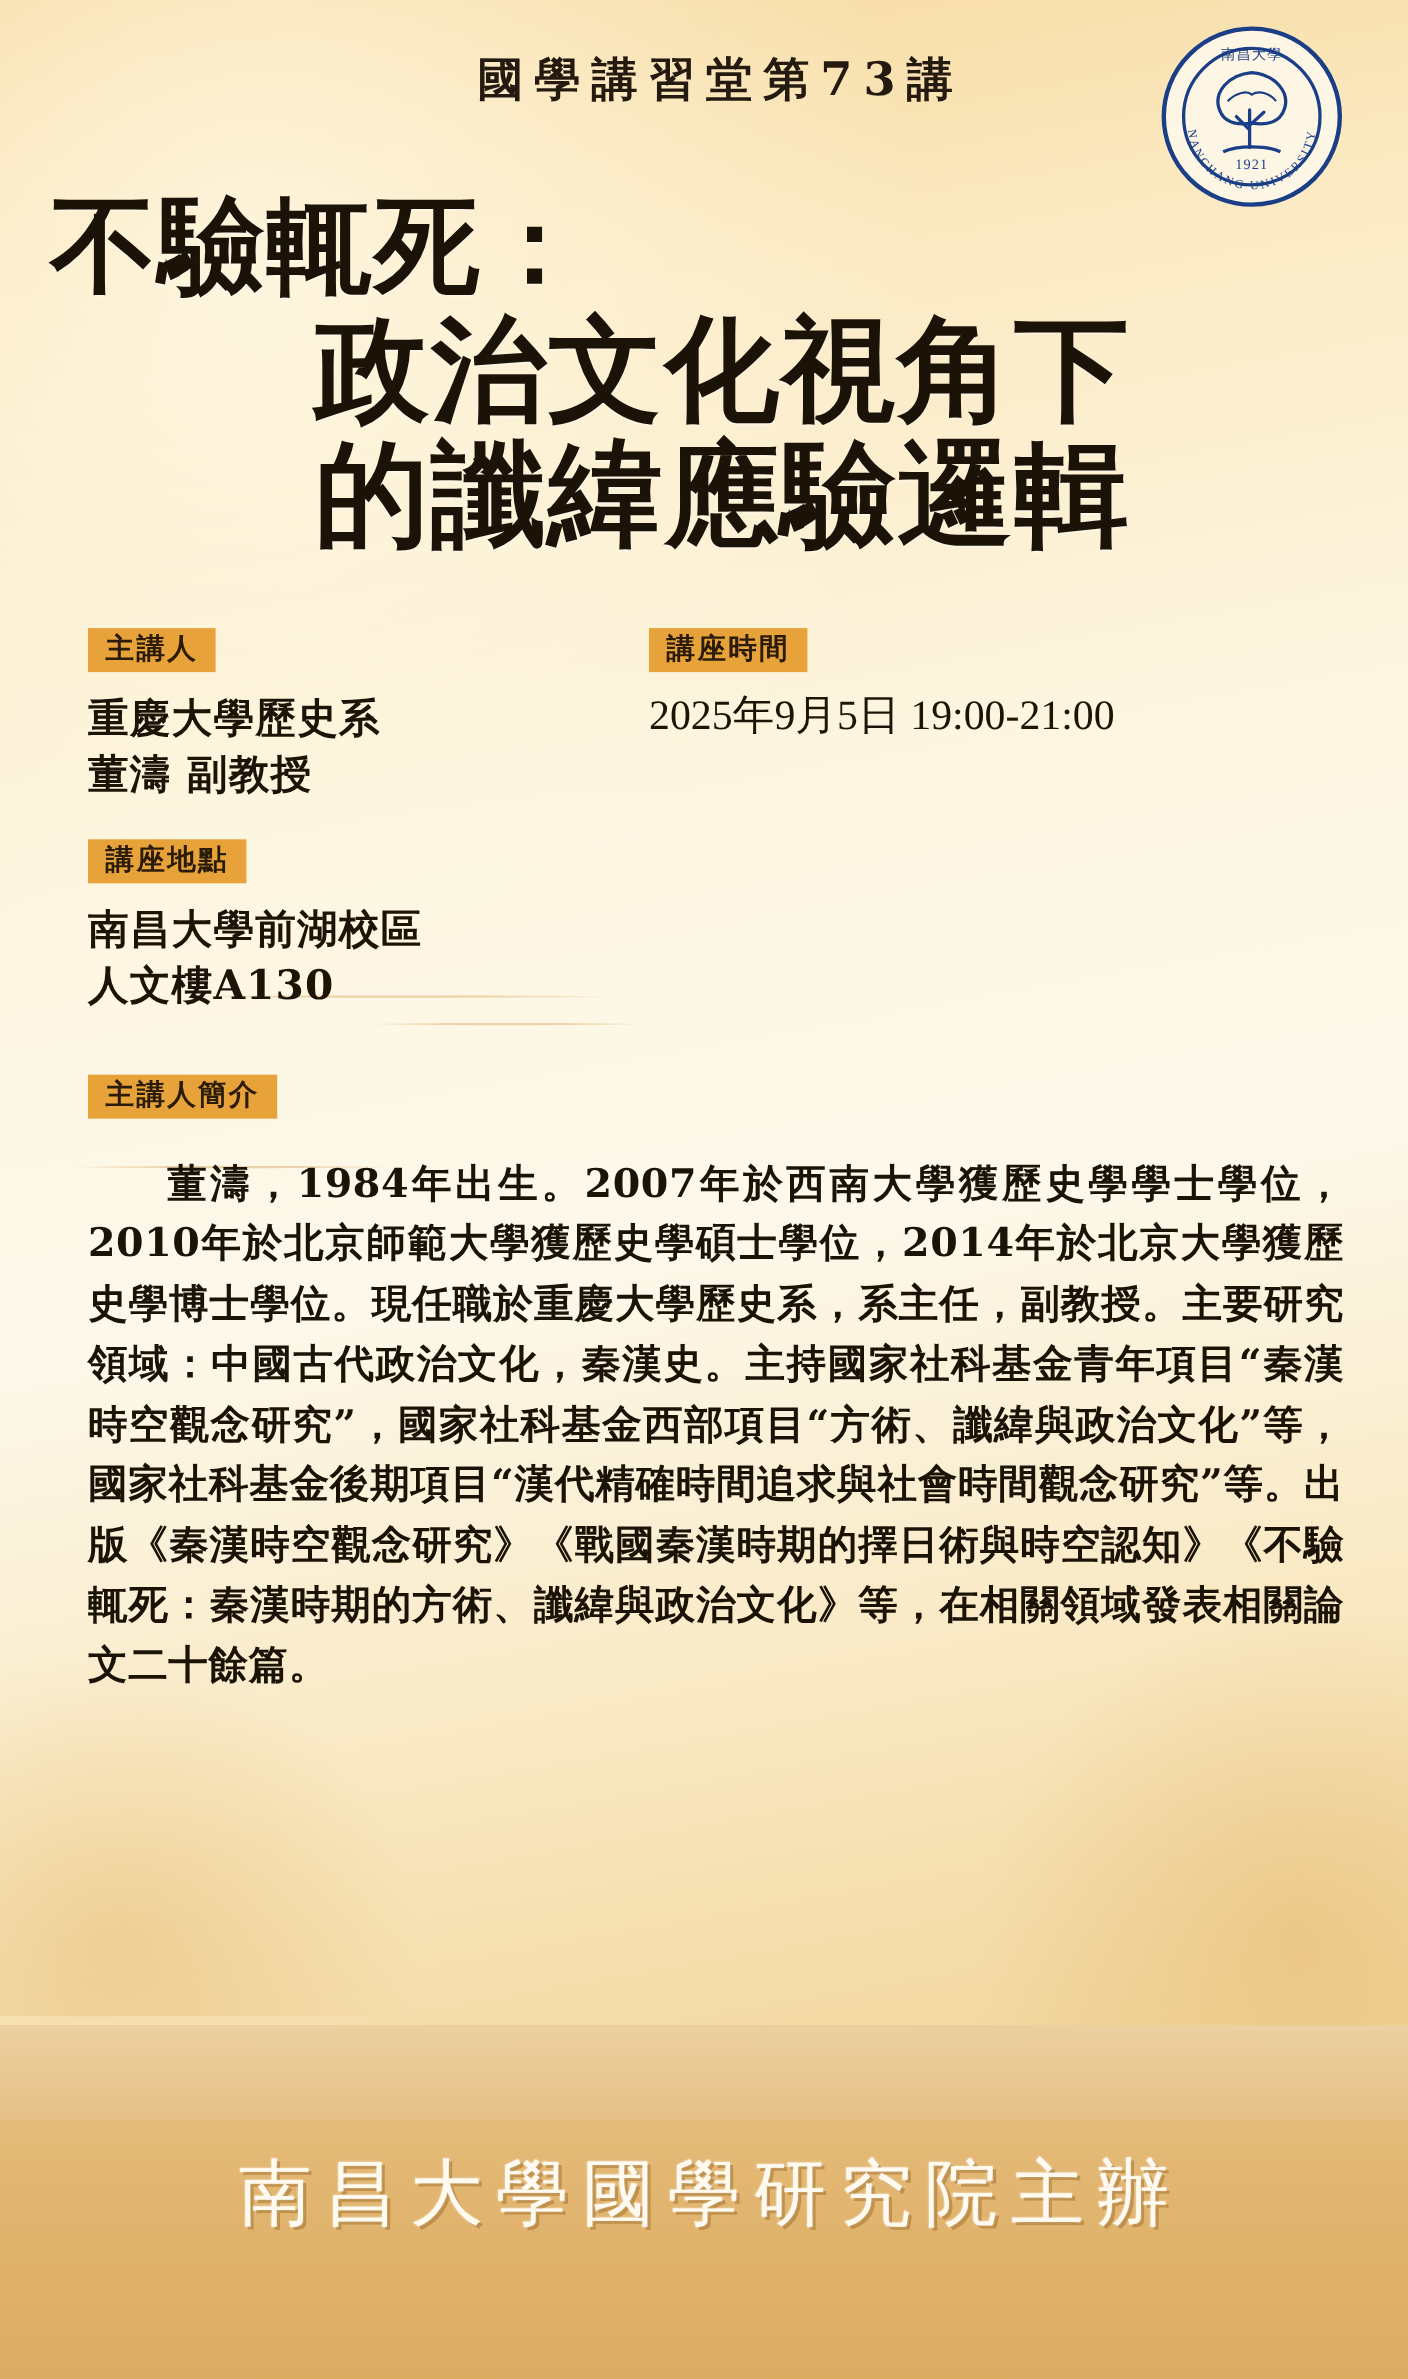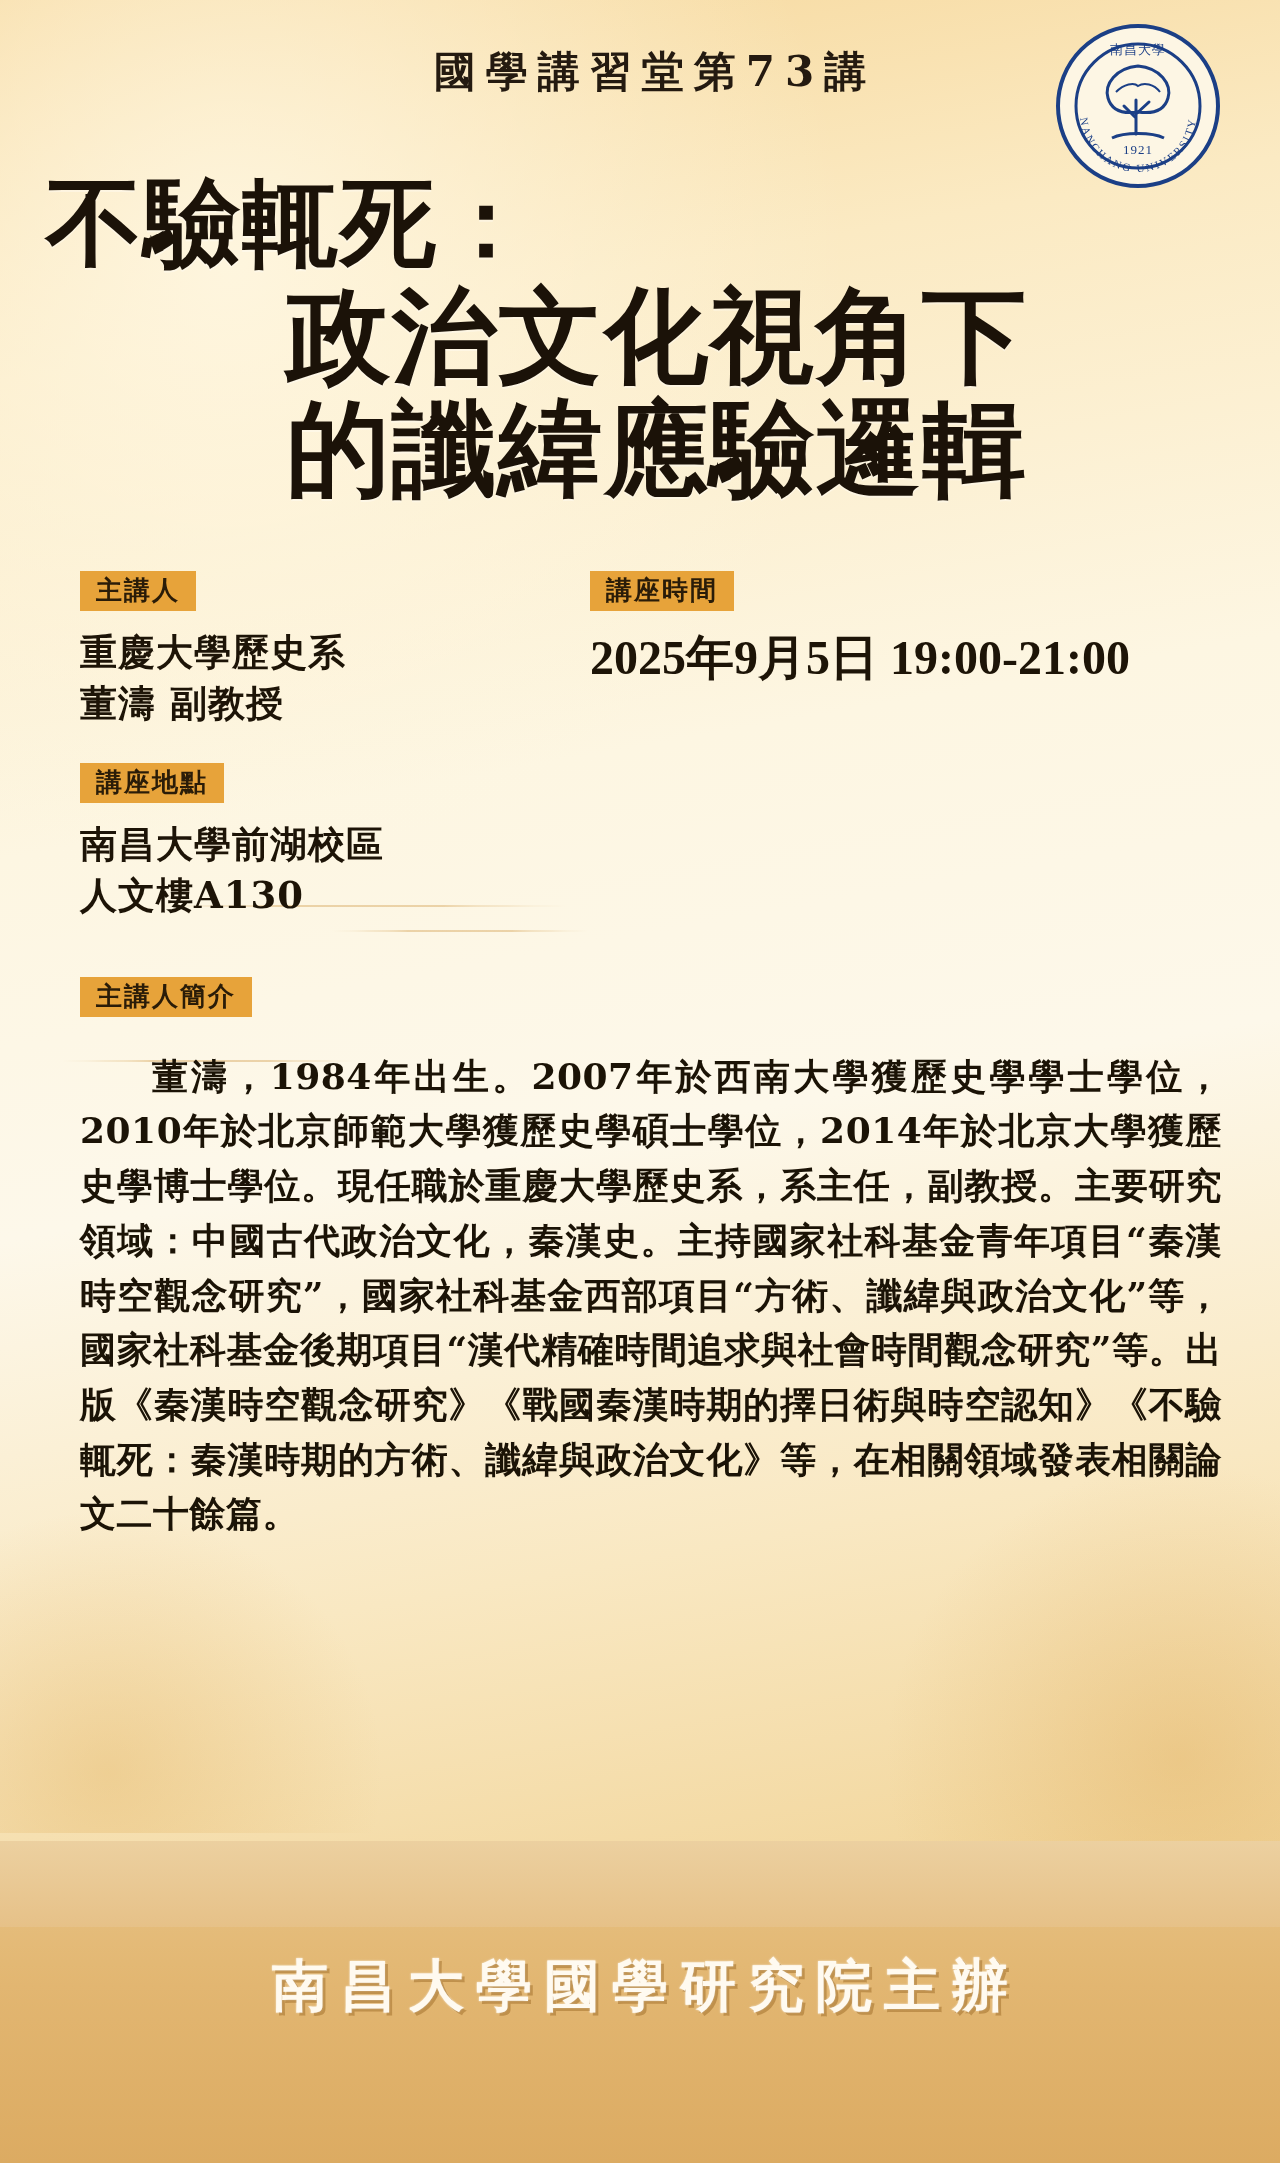--- a/index.html
+++ b/index.html
@@ -129,22 +129,22 @@
   .body-text {
     font-size: 37px;
     font-weight: bold;
     color: #1d1407;
     line-height: 1.38;
     margin-top: 16px;
     letter-spacing: 1px;
   }
   .body-text .sub { display: block; }
   .time-text {
-    font-size: 48px;
-    font-weight: bold;
+    font-size: 38px;
+    font-weight: normal;
     color: #1d1407;
     line-height: 1.3;
     margin-top: 16px;
     letter-spacing: 0px;
     font-family: "Liberation Serif", "DejaVu Serif", serif;
   }
   .gap-1 { height: 34px; }
   .gap-2 { height: 30px; }
 
   
@@ -175,22 +175,22 @@
     position: absolute;
     left: 0; right: 0; top: 0;
     height: 86px;
     background: linear-gradient(180deg, #ecd0a0 0%, #e6c188 100%);
   }
   .footer-title {
     position: absolute;
     left: 0; right: 0;
     top: 108px;
     text-align: center;
-    font-size: 56px;
-    font-weight: bold;
+    font-size: 66px;
+    font-weight: normal;
     letter-spacing: 12px;
     color: #fffaf0;
     text-shadow:
       3px 3px 0 rgba(150,100,30,0.45),
       0 0 2px rgba(255,255,255,0.9);
     padding-left: 12px;
   }
 </style>
 </head>
 <body>

